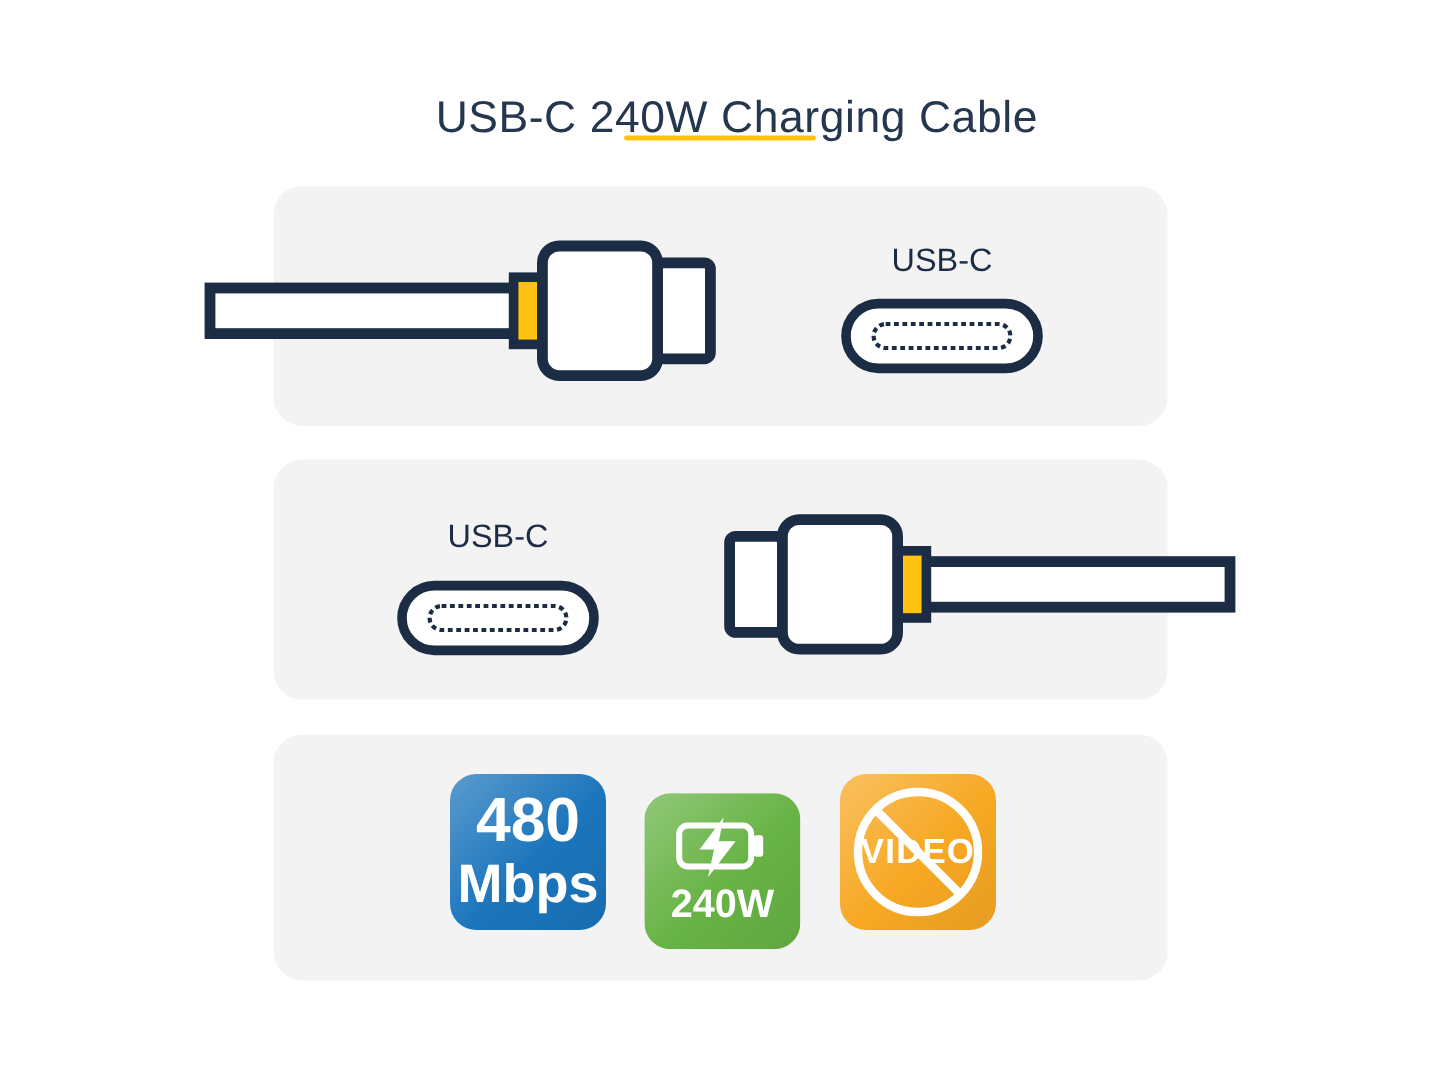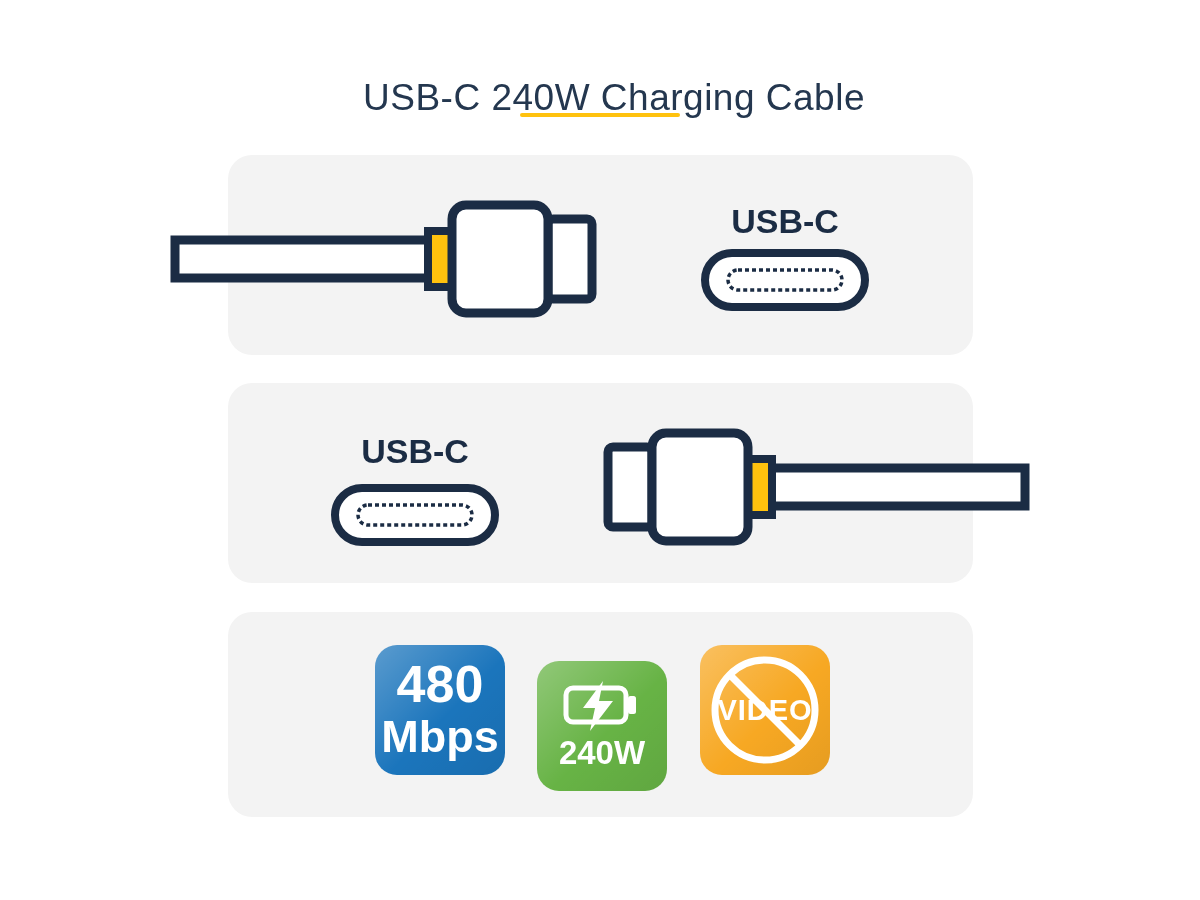--- a/index.html
+++ b/index.html
@@ -17,21 +17,21 @@
   }
   .panel{
     position:absolute;left:228px;width:745px;background:#f3f3f3;border-radius:24px;
   }
   .panel-top{top:155px;height:200px;}
   .panel-middle{top:383px;height:200px;}
   .panel-features{top:612px;height:205px;}
   .plug-svg{position:absolute;overflow:visible;}
   .port-label{
     position:absolute;width:170px;text-align:center;
-    font-size:34px;font-weight:bold;color:#1b2c44;
+    font-size:27px;font-weight:normal;color:#1b2c44;
   }
   .port-label-top{top:202px;left:700px;}
   .port-label-middle{top:432px;left:330px;}
   .port-svg{position:absolute;}
   .port-svg-top{top:248px;left:700px;}
   .port-svg-middle{top:483px;left:330px;}
   .badge{
     position:absolute;top:645px;width:130px;height:130px;border-radius:22px;
     display:flex;flex-direction:column;align-items:center;justify-content:center;
     color:#ffffff;

